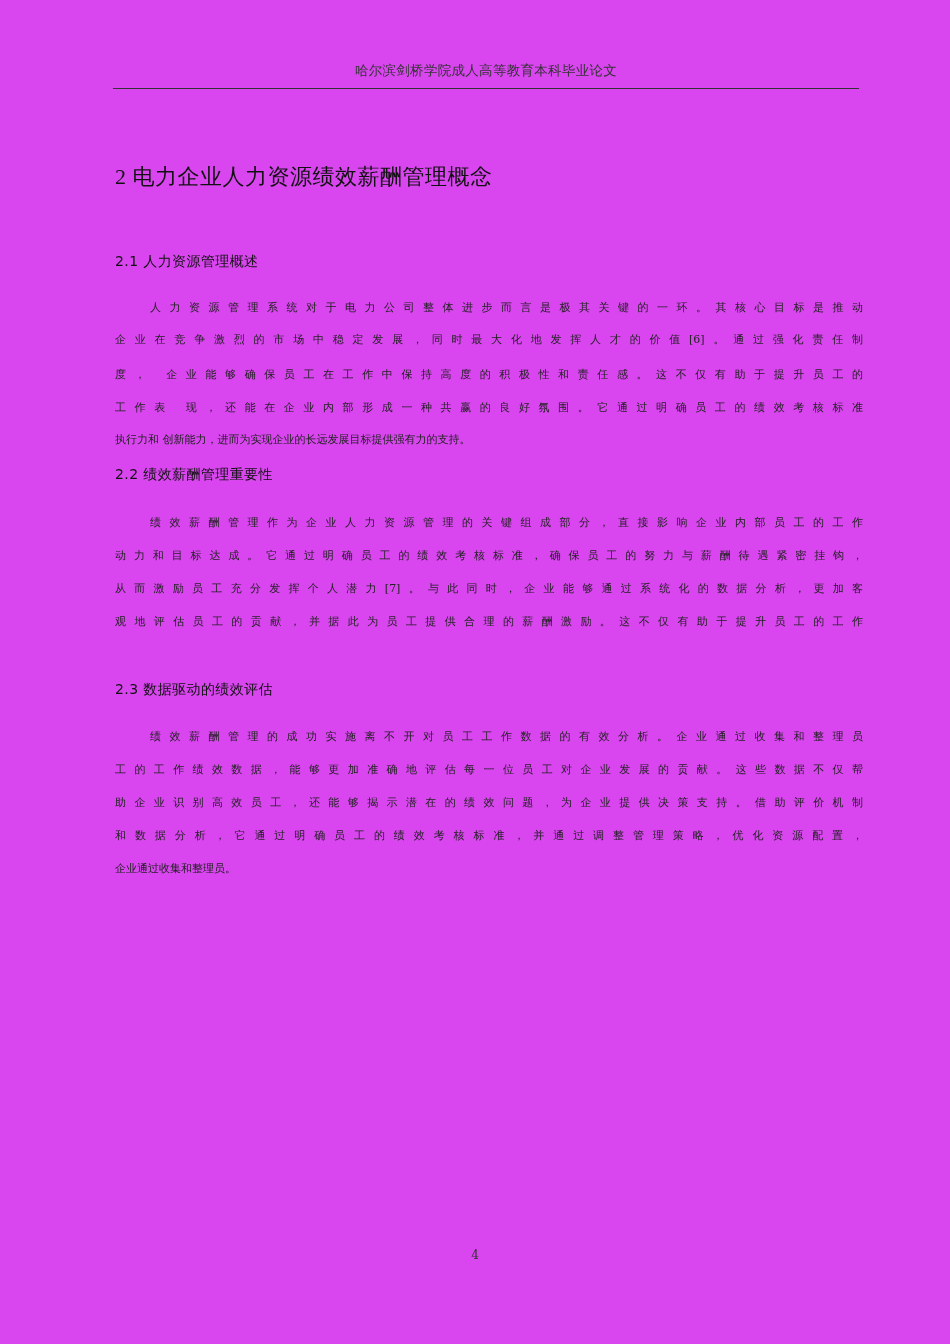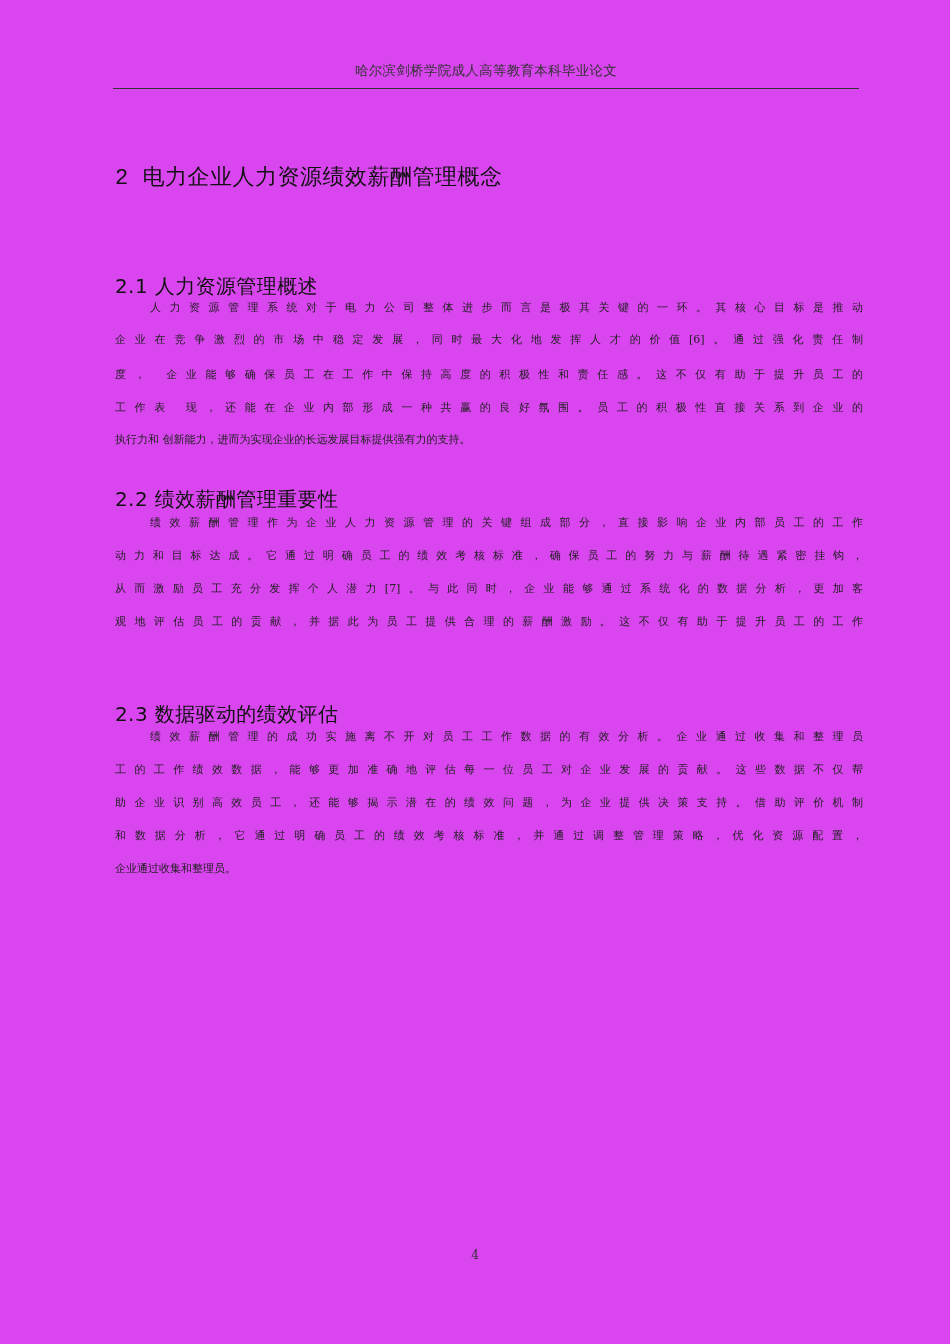--- a/index.html
+++ b/index.html
@@ -3,44 +3,44 @@
   <meta charset="utf-8">
   <style>
     html, body { margin: 0; padding: 0; background: #ffffff; }
     body { width: 950px; height: 1344px; position: relative; overflow: hidden;
            font-family: "DejaVu Serif", "Liberation Serif", serif; color: #1a1a1a; }
     .page { position: absolute; left: 0; top: 0; width: 950px; height: 1344px; background: #d946ef; }
     .header { position: absolute; left: 113px; top: 62px; width: 746px; text-align: center;
               font-size: 13.5px; color: #333; letter-spacing: 0.3px; }
     .header-rule { position: absolute; left: 113px; top: 88px; width: 746px; height: 1px; background: #333; }
     .h1 { position: absolute; left: 115px; top: 162px; font-size: 22px;
-          font-family: Liberation Mono, monospace; color: #111; letter-spacing: 0.5px; }
-    .h2 { position: absolute; left: 115px; font-size: 20px;
-          font-family: "DejaVu Sans", "Liberation Sans", sans-serif; color: #111; letter-spacing: 0.4px; margin-top: 20px; }
+          font-family: Liberation Serif, serif; color: #111; letter-spacing: 0.5px; }
+    .h2 { position: absolute; left: 115px; font-size: 14px;
+          font-family: "DejaVu Sans", "Liberation Sans", sans-serif; color: #111; letter-spacing: 0.4px; }
     .line { position: absolute; left: 115px; width: 748px; font-size: 11px; line-height: 20px;
             white-space: nowrap; color: #222; text-align: justify; text-align-last: justify; }
     .line.first { left: 150px; width: 713px; }
     .line.last { text-align-last: left; }
     .page-number { position: absolute; left: 475px; top: 1248px; font-size: 12px; color: #333;
                    transform: translateX(-50%); }
   </style>
 </head>
 <body>
 
 <div class="page">
   <div class="header">哈尔滨剑桥学院成人高等教育本科毕业论文</div>
   <div class="header-rule"></div>
 
   <div class="h1">2  电力企业人力资源绩效薪酬管理概念</div>
 
   <div class="h2" style="top:253px">2.1  人力资源管理概述</div>
   <div class="line first" style="top:298px">人力资源管理系统对于电力公司整体进步而言是极其关键的一环。其核心目标是推动</div>
   <div class="line" style="top:330px">企业在竞争激烈的市场中稳定发展，同时最大化地发挥人才的价值[6]。通过强化责任制</div>
   <div class="line" style="top:365px">度，  企业能够确保员工在工作中保持高度的积极性和责任感。这不仅有助于提升员工的</div>
-  <div class="line" style="top:398px">工作表  现，还能在企业内部形成一种共赢的良好氛围。员工的积极性直接关系到企业的</div>
+  <div class="line" style="top:398px">工作表  现，还能在企业内部形成一种共赢的良好氛围。它通过明确员工的绩效考核标准</div>
   <div class="line last" style="top:430px">执行力和  创新能力，进而为实现企业的长远发展目标提供强有力的支持。</div>
 
   <div class="h2" style="top:466px">2.2  绩效薪酬管理重要性</div>
   <div class="line first" style="top:513px">绩效薪酬管理作为企业人力资源管理的关键组成部分，直接影响企业内部员工的工作</div>
   <div class="line" style="top:546px">动力和目标达成。它通过明确员工的绩效考核标准，确保员工的努力与薪酬待遇紧密挂钩，</div>
   <div class="line" style="top:579px">从而激励员工充分发挥个人潜力[7]。与此同时，企业能够通过系统化的数据分析，更加客</div>
   <div class="line" style="top:612px">观地评估员工的贡献，并据此为员工提供合理的薪酬激励。这不仅有助于提升员工的工作</div>
 
   <div class="h2" style="top:681px">2.3  数据驱动的绩效评估</div>
   <div class="line first" style="top:727px">绩效薪酬管理的成功实施离不开对员工工作数据的有效分析。企业通过收集和整理员</div>

